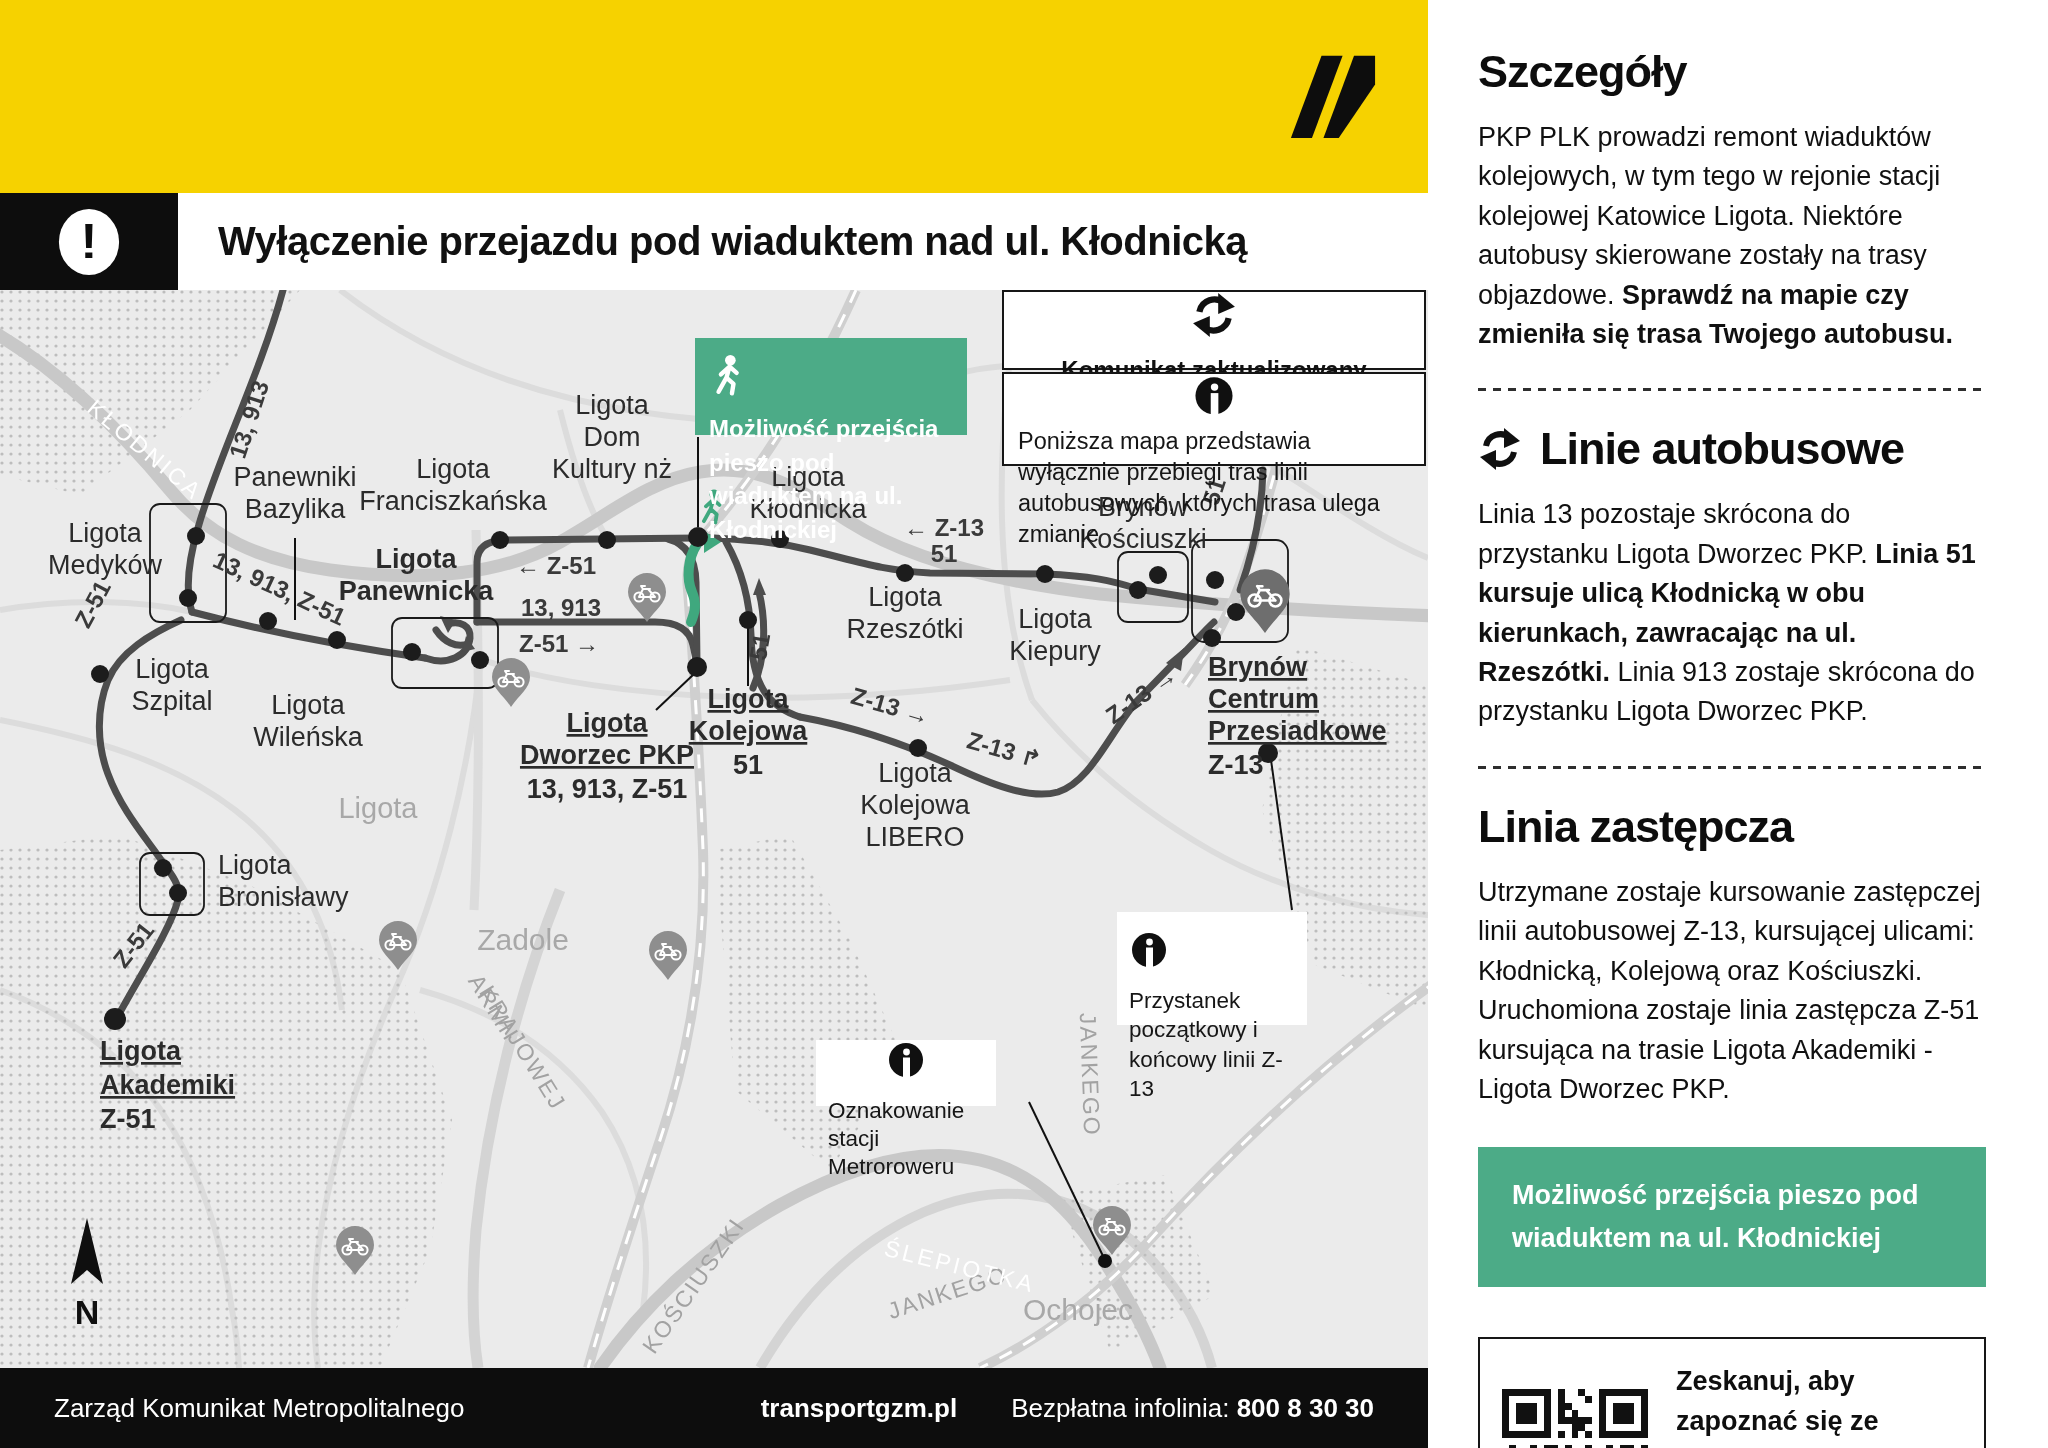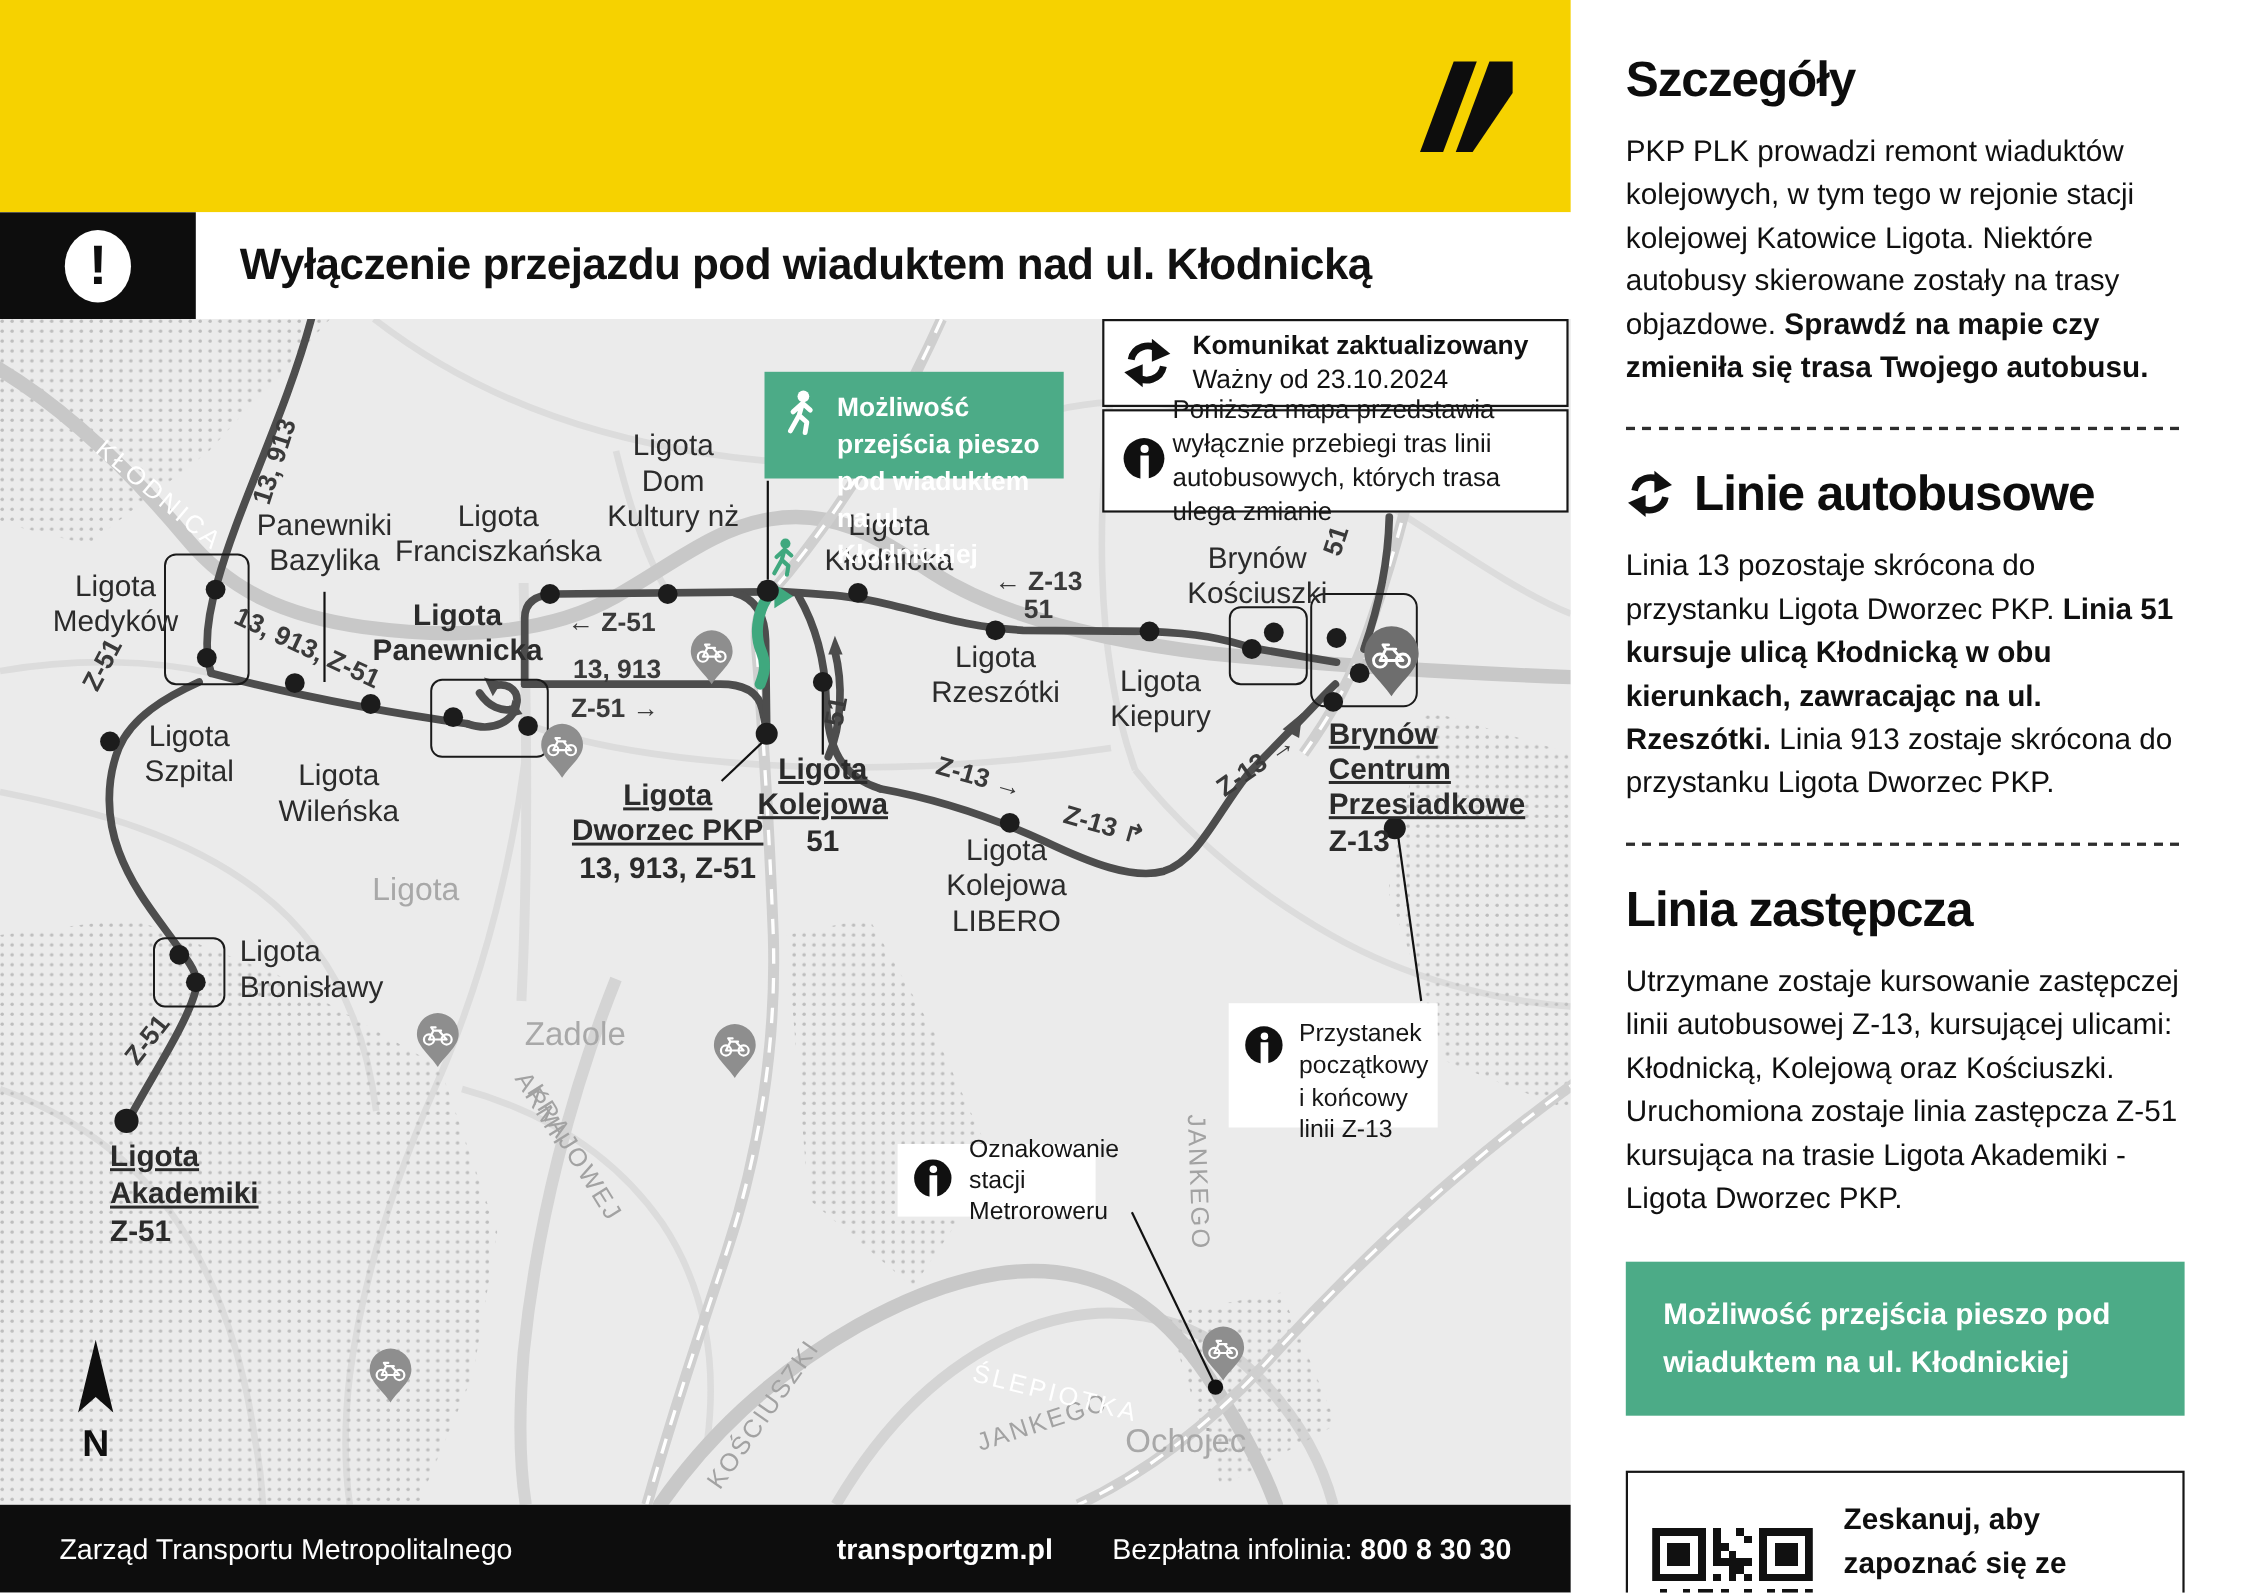--- a/index.html
+++ b/index.html
@@ -10,21 +10,21 @@
   .hdr-title{position:absolute;left:68px;top:50%;transform:translateY(-54%);
              font-size:78px;font-weight:bold;letter-spacing:-2px;color:#0d0d0d;}
   .logo{position:absolute;left:1274px;top:52px;width:118px;height:88px;}
   
   .alert{position:absolute;left:0;top:193px;width:1428px;height:97px;background:#ffffff;display:flex;align-items:stretch;}
   .alert-ico{width:178px;background:#0d0d0d;display:flex;align-items:center;justify-content:center;flex:0 0 auto;}
   .alert-title{display:flex;align-items:center;padding-left:40px;font-size:40px;font-weight:bold;letter-spacing:-0.5px;color:#111;}
   
   .maparea{position:absolute;left:0;top:290px;width:1428px;height:1078px;background:#EBEBEB;overflow:hidden;}
   .maparea svg.basemap{position:absolute;left:0;top:0;}
-  .mbox{position:absolute;background:#fff;box-sizing:border-box;display:flex;}
+  .mbox{position:absolute;background:#fff;box-sizing:border-box;display:flex;flex-direction:column;}
   .mbox .txt{color:#161616;}
   #box-update{left:1002px;top:0;width:424px;height:80px;border:2px solid #161616;align-items:center;gap:18px;padding:0 16px;}
   #box-update .t1{font-size:24px;font-weight:bold;}
   #box-update .t2{font-size:24px;margin-top:3px;}
   #box-note{left:1002px;top:82px;width:424px;height:94px;border:2px solid #161616;align-items:center;gap:4px;padding:0 14px;}
   #box-note .txt{font-size:23.5px;line-height:1.32;}
   #box-walk{left:695px;top:48px;width:272px;height:97px;background:#4CAB87;color:#fff;
             align-items:flex-start;gap:14px;padding:16px 14px;}
   #box-walk .txt{font-size:24px;font-weight:bold;line-height:1.4;color:#fff;}
   #box-metro{left:816px;top:750px;width:180px;height:66px;align-items:center;gap:13px;padding:0 12px;}
@@ -320,21 +320,21 @@
     </div>
     <div class="mbox" id="box-z13">
       <svg class="ico-sm" viewBox="-20 -20 40 44" width="40" height="44" style="margin-top:6px">
           <use href="#info-proto"></use>
         </svg>
       <div class="txt">Przystanek początkowy i końcowy linii Z-13</div>
     </div>
   </div>
 
   <div class="footer">
-    <span>Zarząd Transportu Metropolitalnego</span>
+    <span>Zarząd Komunikat Metropolitalnego</span>
     <span class="f-site">transportgzm.pl</span>
     <span class="f-info"><span>Bezpłatna infolinia: </span><b>800 8 30 30</b></span>
   </div>
 
   <aside class="sidebar">
     <h2>Szczegóły</h2>
     <p class="s-p"><span>PKP PLK prowadzi remont wiaduktów kolejowych, w tym tego w rejonie stacji kolejowej Katowice Ligota. Niektóre autobusy skierowane zostały na trasy objazdowe. </span><b>Sprawdź na mapie czy zmieniła się trasa Twojego autobusu.</b></p>
 
     <div class="divider"></div>
 

